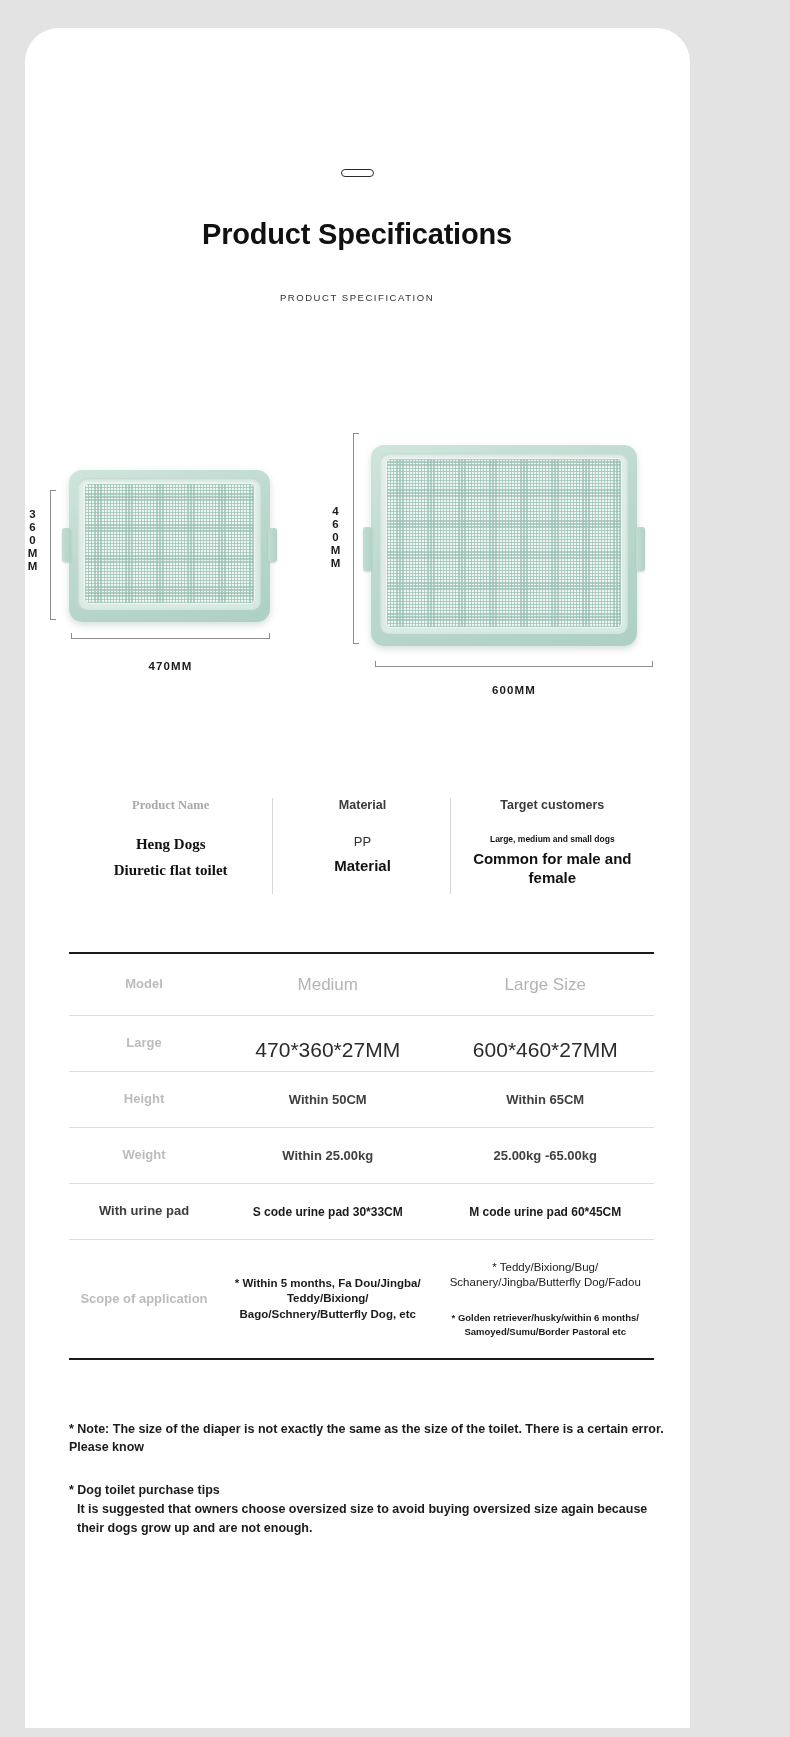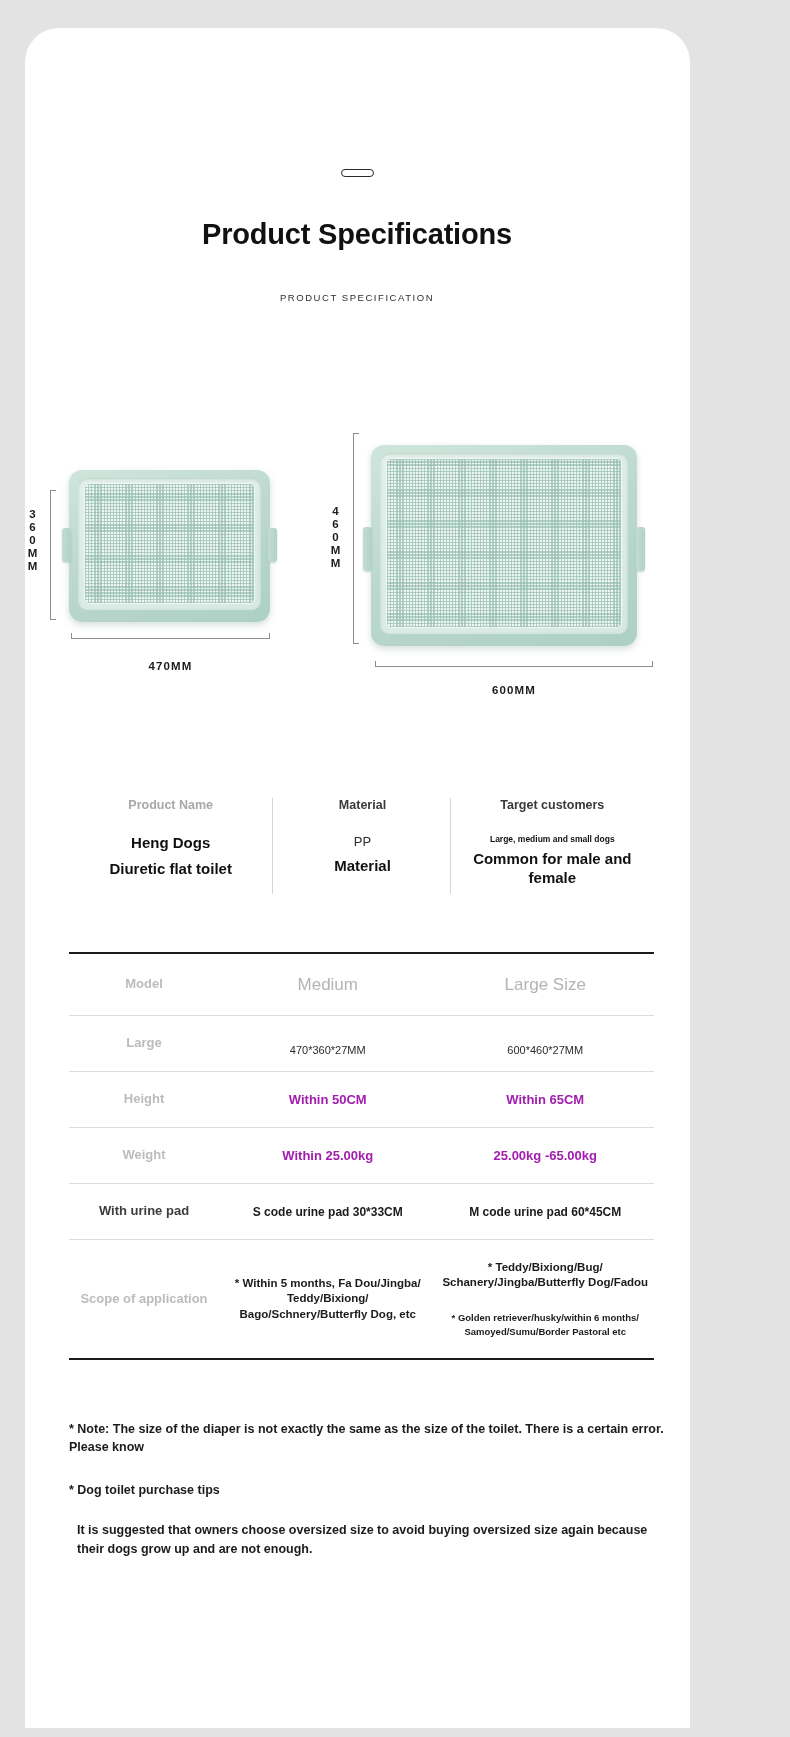--- a/index.html
+++ b/index.html
@@ -154,21 +154,21 @@
     width: 585px;
     display: flex;
   }
   .info-col {
     flex: 1;
     text-align: center;
     padding: 0 6px;
     min-height: 96px;
   }
   .info-col.c2, .info-col.c3 { border-left: 1px solid #d7d7d7; }
-  .info-col.c1 { flex: 1.12; }
+  .info-col.c1 { flex: 1.12; font-family: Liberation Serif, serif; }
   .info-col.c2 { flex: 0.95; padding-left: 8px; }
   .info-col.c3 { flex: 1.12; }
 
   .info-head {
     font-size: 12.5px;
     font-weight: 700;
     color: #a8a8a8;
     margin-bottom: 22px;
   }
   .info-head.dark { color: #3a3a3a; }
@@ -228,48 +228,48 @@
     flex: 1;
     text-align: center;
     padding: 0 5px;
   }
   .cell-head {
     font-size: 17px;
     font-weight: 400;
     color: #b4b4b4;
   }
   .cell-size {
-    font-size: 11px;
+    font-size: 21px;
     font-weight: 400;
     color: #2b2b2b;
     margin-top: 12px;
   }
   .cell-bold {
     font-size: 13px;
     font-weight: 700;
-    color: #a21caf;
+    color: #404040;
   }
   .cell-pad {
     font-size: 12px;
     font-weight: 700;
     color: #1b1b1b;
   }
   .row-header { min-height: 62px; border-bottom: 1px solid #dcdcdc; }
   .row-scope { min-height: 118px; align-items: center; }
 
   .scope-block { line-height: 1.35; }
   .scope-mid p {
     font-size: 11.5px;
     font-weight: 700;
     color: #1b1b1b;
   }
   .scope-mid p.p1 { margin-bottom: 18px; }
   .scope-right p.r1 {
     font-size: 11.5px;
-    font-weight: 700;
+    font-weight: 400;
     color: #1b1b1b;
     margin-bottom: 20px;
   }
   .scope-right p.r2 {
     font-size: 9.5px;
     font-weight: 700;
     color: #1b1b1b;
     line-height: 1.45;
   }
 
@@ -285,21 +285,21 @@
     font-weight: 700;
     color: #1b1b1b;
     line-height: 1.45;
   }
   .note-block-2 { margin-top: 25px; }
   .note-body {
     font-size: 12.5px;
     font-weight: 700;
     color: #1b1b1b;
     line-height: 1.45;
-    margin-top: 22px;
+    margin-top: 1px;
     padding-left: 8px;
   }
 </style>
 </head>
 <body>
 
 <div class="phone-frame"></div>
 
 <div class="page">
 

